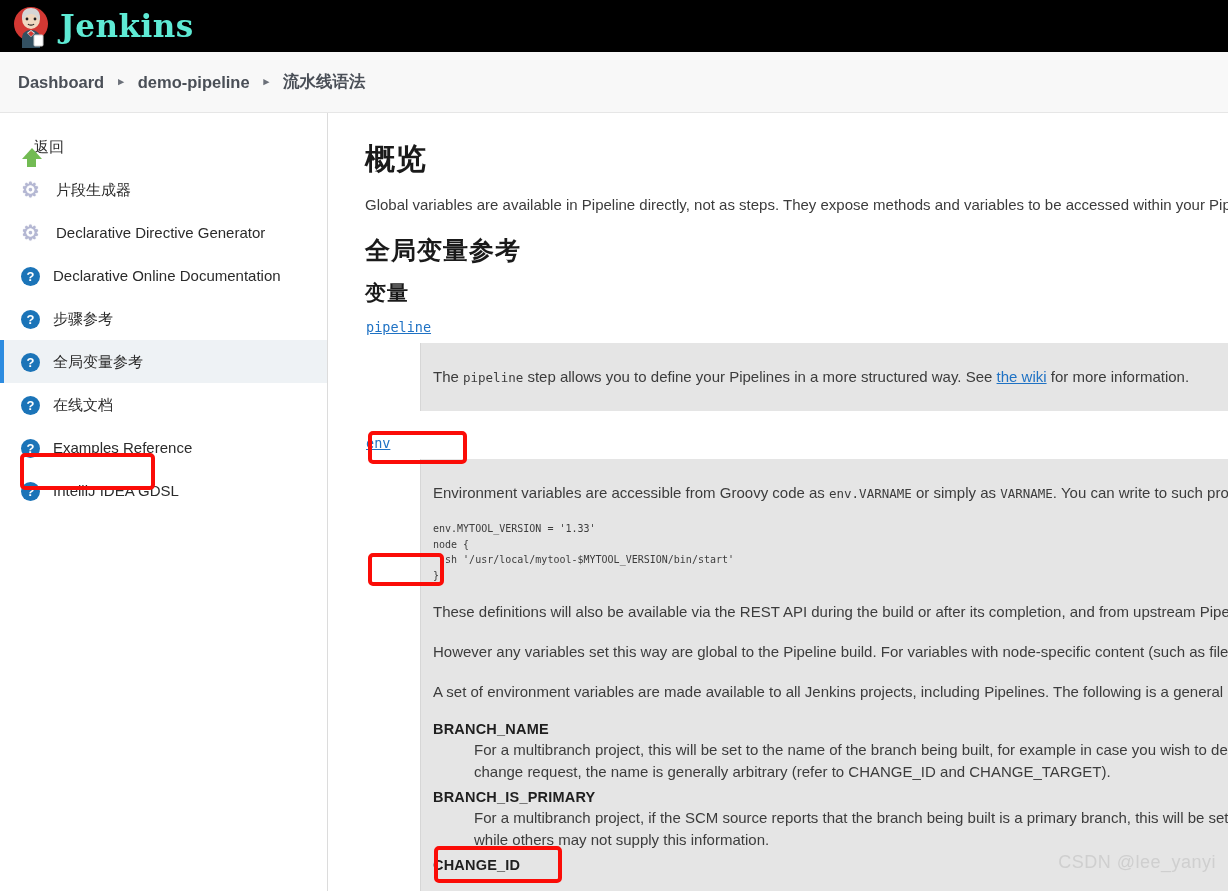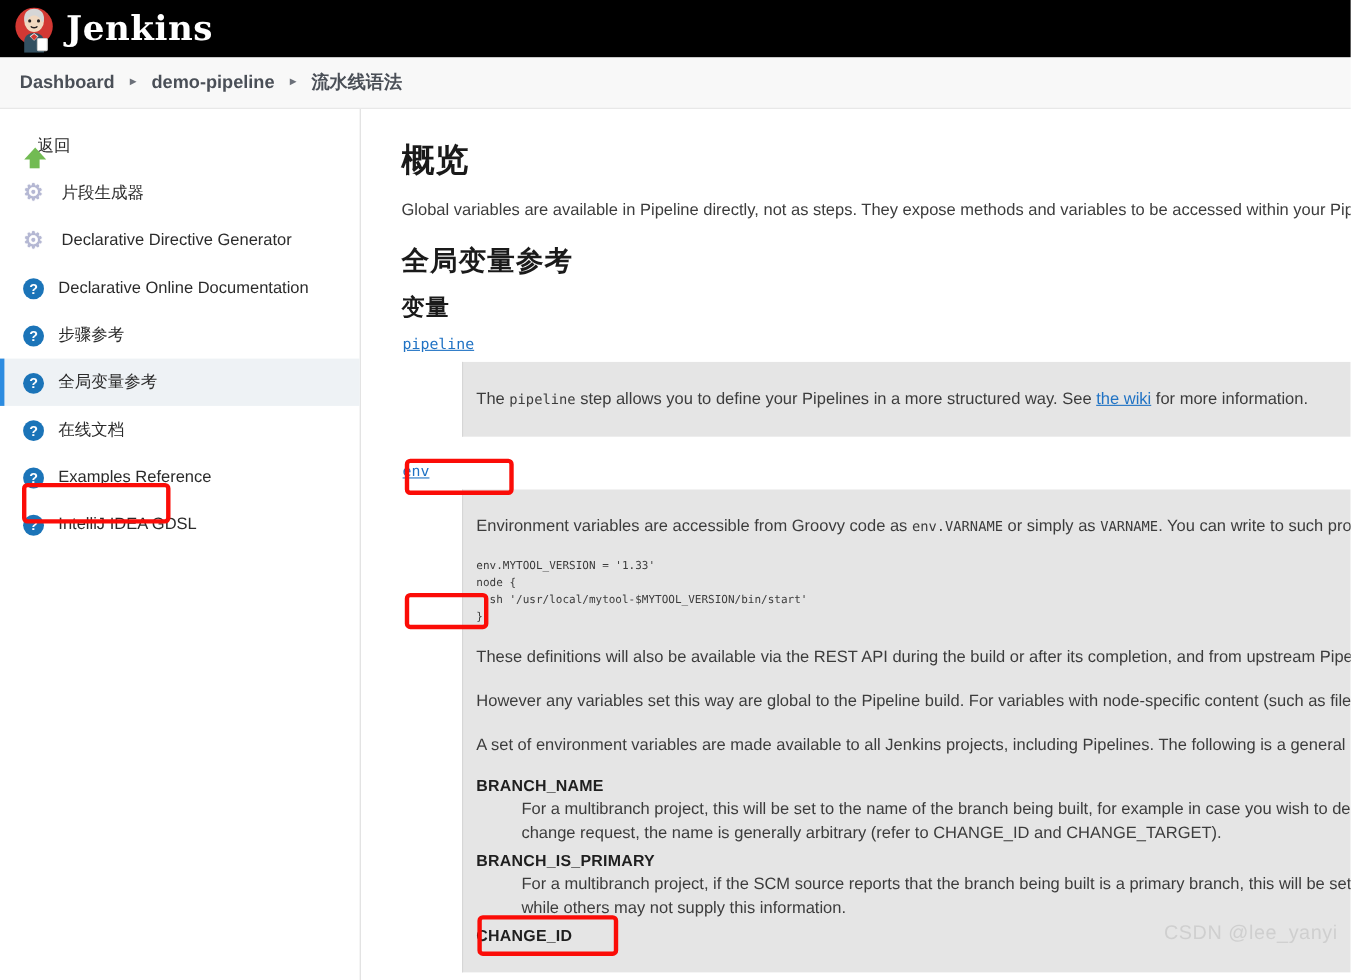--- a/index.html
+++ b/index.html
@@ -22,31 +22,31 @@
     position: relative;
     z-index: 5;
   }
   #jenkins-logo-icon {
     width: 42px; height: 44px;
     position: relative;
     flex: none;
     margin-right: 8px;
   }
   #app-title {
-    color: #ffffff;
+    color: #5eead4;
     font-family: "DejaVu Serif", "Liberation Serif", serif;
     font-weight: bold;
     font-size: 31px;
     letter-spacing: 0.5px;
     line-height: 1;
   }
 
   
   #breadcrumb-bar {
-    height: 47px;
+    height: 61px;
     background: #f8f8f8;
     border-bottom: 1px solid #e6e6e6;
     display: flex;
     align-items: center;
     padding-left: 18px;
     font-size: 16.5px;
     font-weight: bold;
     color: #4a4f57;
     position: relative;
     z-index: 4;

